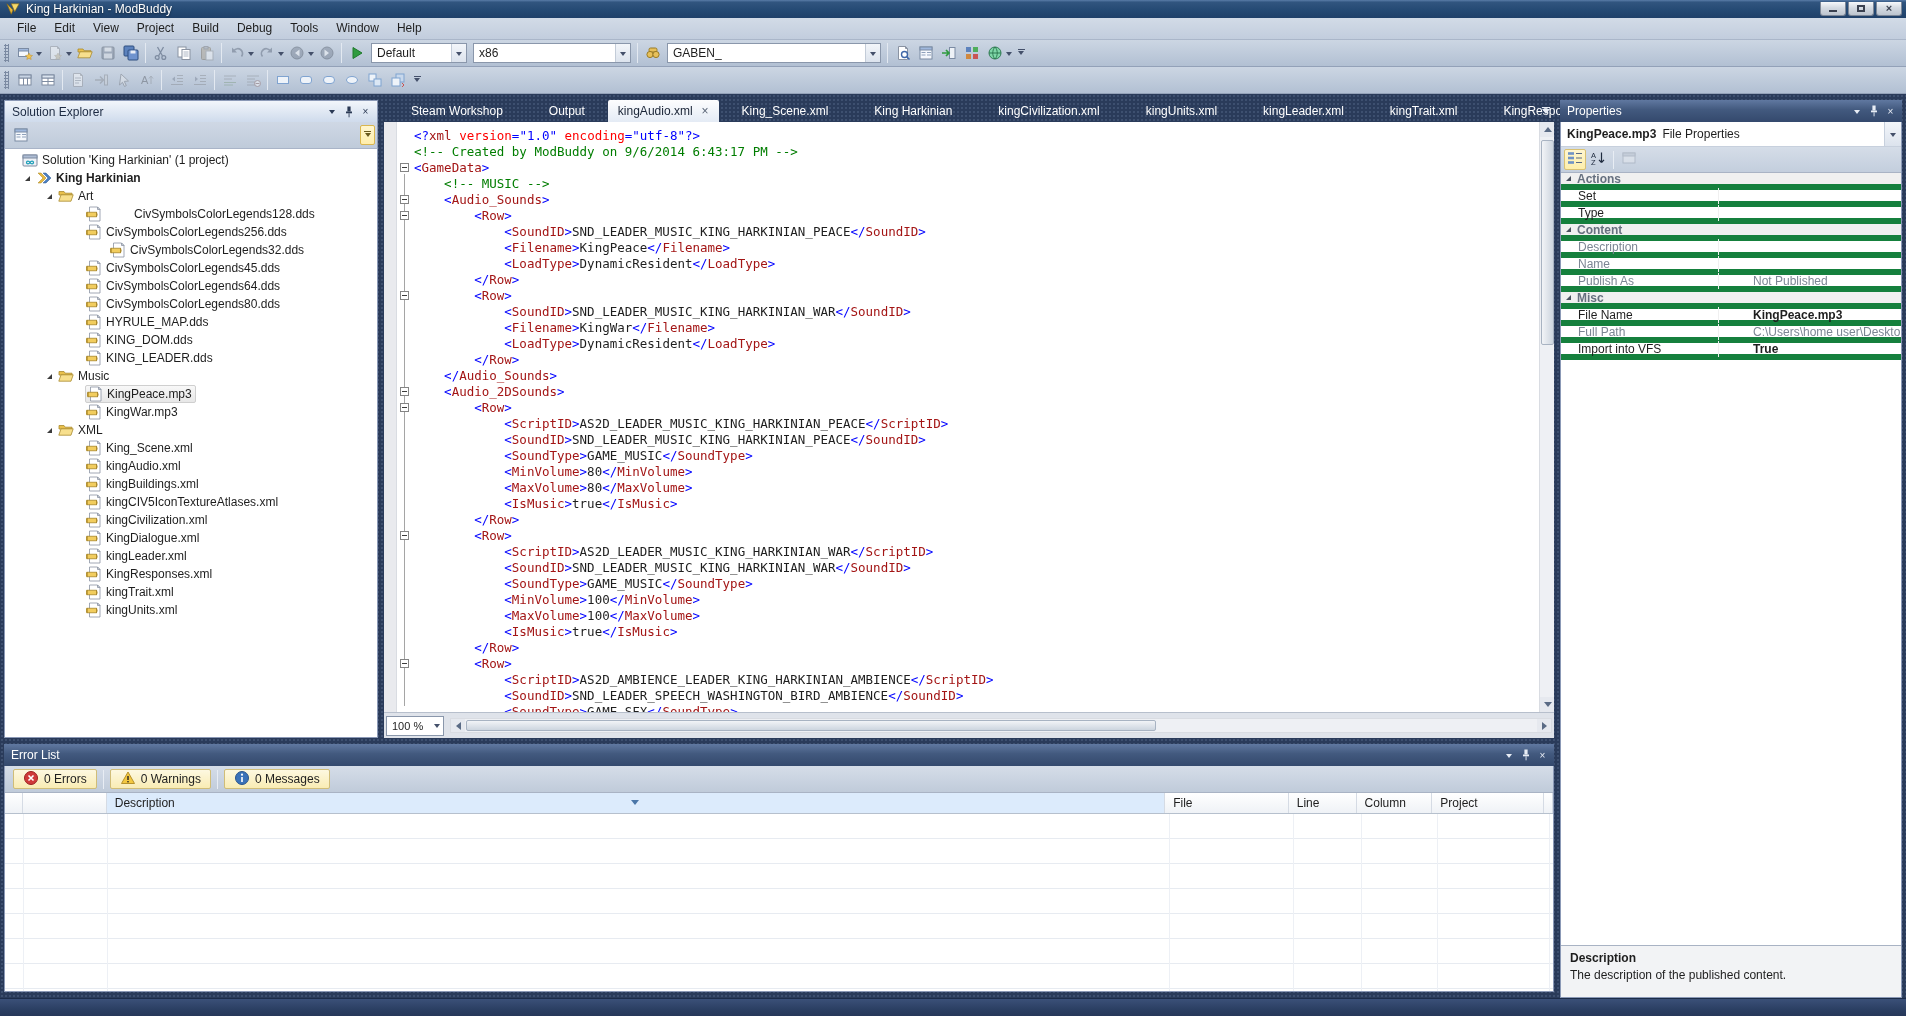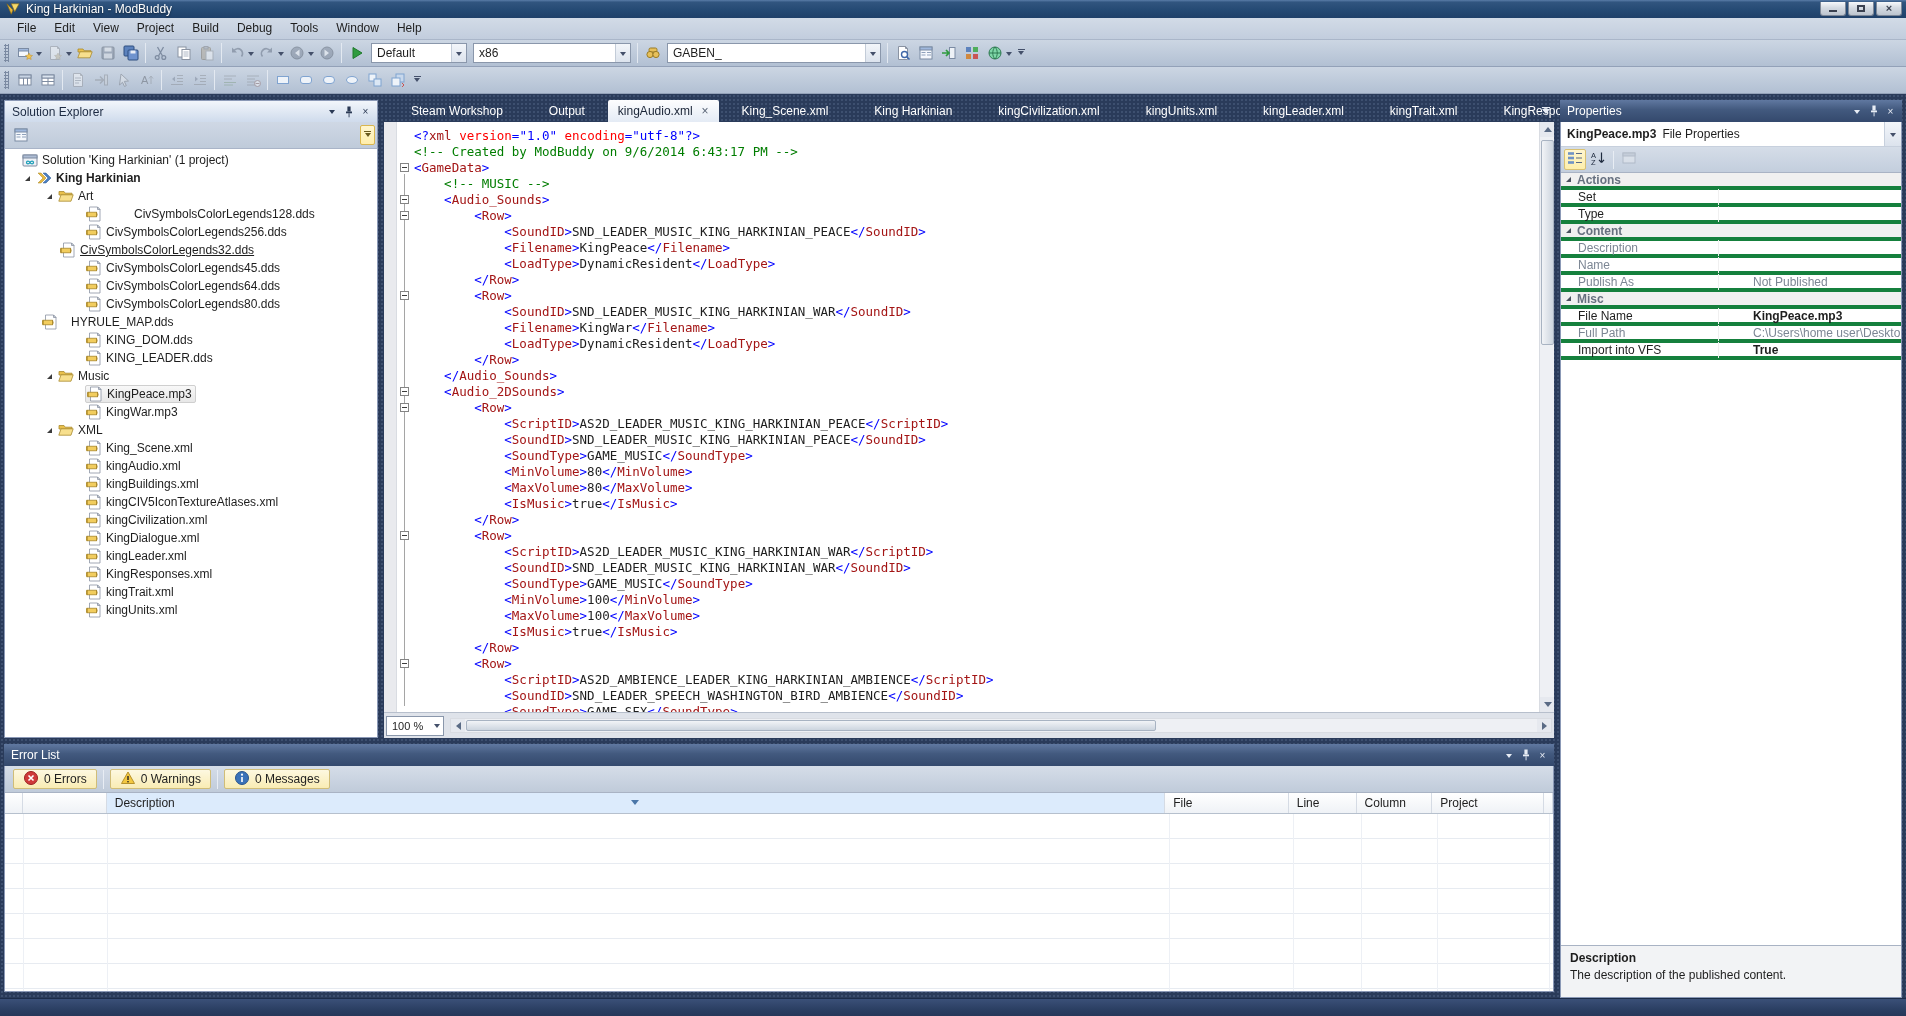--- a/index.html
+++ b/index.html
@@ -147,21 +147,21 @@
   .obj-dd { margin-left:auto; width:17px; height:100%; border-left:1px solid #c7d0dd;
     background:linear-gradient(#f3f6fa,#dce3ed); display:flex; align-items:center; justify-content:center; }
   .obj-dd::after { content:""; border:3px solid transparent; border-top:4px solid #44506a; margin-top:4px; }
   .prop-toolbar { height:26px; background:linear-gradient(#d5dde8,#c3cedd); border-bottom:1px solid #a9b3c4;
     display:flex; align-items:center; padding-left:3px; gap:1px; }
   .ptbtn { width:22px; height:21px; display:flex; align-items:center; justify-content:center; border-radius:2px; }
   .ptbtn.checked { background:linear-gradient(#fff6cf,#fdeeab); border:1px solid #d9c173; }
   .ptbtn.disabled { opacity:.4; }
   .psep { width:1px; height:18px; background:#9aa5b8; border-right:1px solid #e8edf4; margin:0 3px; }
   .prop-grid { position:absolute; left:0; right:0; top:51px; bottom:52px; background:#fff; overflow:hidden; }
-  .prow { height:17px; display:flex; border-bottom:4px solid #15803d; align-items:center; }
+  .prow { height:17px; display:flex; border-bottom:6px solid #15803d; align-items:center; }
   .prow.cat { background:#f0f0f0; font-weight:bold; color:#66707f; }
   .prow.cat .ctri { width:0; height:0; border-left:5px solid transparent; border-bottom:5px solid #4a5260; margin:0 6px 0 5px; }
   .plabel { width:158px; flex:0 0 auto; padding-left:17px; border-right:1px solid #f0f0f0;
     white-space:nowrap; overflow:hidden; line-height:16px; }
   .pvalue { flex:1; padding-left:6px; white-space:nowrap; overflow:hidden; line-height:16px;margin-left:28px; }
   .dim { color:#7c8694; }
   .prop-help { position:absolute; left:0; right:0; bottom:0; height:52px; background:#f2f3f5;
     border-top:1px solid #a9b3c4; padding:5px 9px; }
   .prop-help .htit { font-weight:bold; margin-bottom:3px; }
 
@@ -636,21 +636,21 @@
               <svg width="16" height="16" viewBox="0 0 16 16">
                 <path d="M3.5 1h8l2.5 2.5V15h-10.5z" fill="#fff" stroke="#8a93a2" stroke-width=".8"></path>
                 <path d="M11.5 1l2.5 2.5h-2.5z" fill="#dfe3ea" stroke="#8a93a2" stroke-width=".8"></path>
                 <rect x="1" y="6.2" width="9.5" height="4.6" fill="#f2cd5e" stroke="#a9882c" stroke-width=".8"></rect>
                 <path d="M1 6.2q-1.4 2.3 0 4.6z" fill="#d9ad35" stroke="#a9882c" stroke-width=".8"></path>
                 <path d="M10.5 6.2q1.4 2.3 0 4.6z" fill="#d9ad35" stroke="#a9882c" stroke-width=".8"></path>
               </svg>
             </span>
             <span class="tlabel">CivSymbolsColorLegends256.dds</span>
           </div>
-          <div class="trow" style="padding-left: 54px; text-decoration: underline;">
+          <div class="trow" style="padding-left: 104px;">
             <span class="tico">
               <svg width="16" height="16" viewBox="0 0 16 16">
                 <path d="M3.5 1h8l2.5 2.5V15h-10.5z" fill="#fff" stroke="#8a93a2" stroke-width=".8"></path>
                 <path d="M11.5 1l2.5 2.5h-2.5z" fill="#dfe3ea" stroke="#8a93a2" stroke-width=".8"></path>
                 <rect x="1" y="6.2" width="9.5" height="4.6" fill="#f2cd5e" stroke="#a9882c" stroke-width=".8"></rect>
                 <path d="M1 6.2q-1.4 2.3 0 4.6z" fill="#d9ad35" stroke="#a9882c" stroke-width=".8"></path>
                 <path d="M10.5 6.2q1.4 2.3 0 4.6z" fill="#d9ad35" stroke="#a9882c" stroke-width=".8"></path>
               </svg>
             </span>
             <span class="tlabel">CivSymbolsColorLegends32.dds</span>
@@ -684,21 +684,21 @@
               <svg width="16" height="16" viewBox="0 0 16 16">
                 <path d="M3.5 1h8l2.5 2.5V15h-10.5z" fill="#fff" stroke="#8a93a2" stroke-width=".8"></path>
                 <path d="M11.5 1l2.5 2.5h-2.5z" fill="#dfe3ea" stroke="#8a93a2" stroke-width=".8"></path>
                 <rect x="1" y="6.2" width="9.5" height="4.6" fill="#f2cd5e" stroke="#a9882c" stroke-width=".8"></rect>
                 <path d="M1 6.2q-1.4 2.3 0 4.6z" fill="#d9ad35" stroke="#a9882c" stroke-width=".8"></path>
                 <path d="M10.5 6.2q1.4 2.3 0 4.6z" fill="#d9ad35" stroke="#a9882c" stroke-width=".8"></path>
               </svg>
             </span>
             <span class="tlabel">CivSymbolsColorLegends80.dds</span>
           </div>
-          <div class="trow" style="padding-left: 36px; gap: 9px;">
+          <div class="trow" style="padding-left: 80px;">
             <span class="tico">
               <svg width="16" height="16" viewBox="0 0 16 16">
                 <path d="M3.5 1h8l2.5 2.5V15h-10.5z" fill="#fff" stroke="#8a93a2" stroke-width=".8"></path>
                 <path d="M11.5 1l2.5 2.5h-2.5z" fill="#dfe3ea" stroke="#8a93a2" stroke-width=".8"></path>
                 <rect x="1" y="6.2" width="9.5" height="4.6" fill="#f2cd5e" stroke="#a9882c" stroke-width=".8"></rect>
                 <path d="M1 6.2q-1.4 2.3 0 4.6z" fill="#d9ad35" stroke="#a9882c" stroke-width=".8"></path>
                 <path d="M10.5 6.2q1.4 2.3 0 4.6z" fill="#d9ad35" stroke="#a9882c" stroke-width=".8"></path>
               </svg>
             </span>
             <span class="tlabel">HYRULE_MAP.dds</span>

